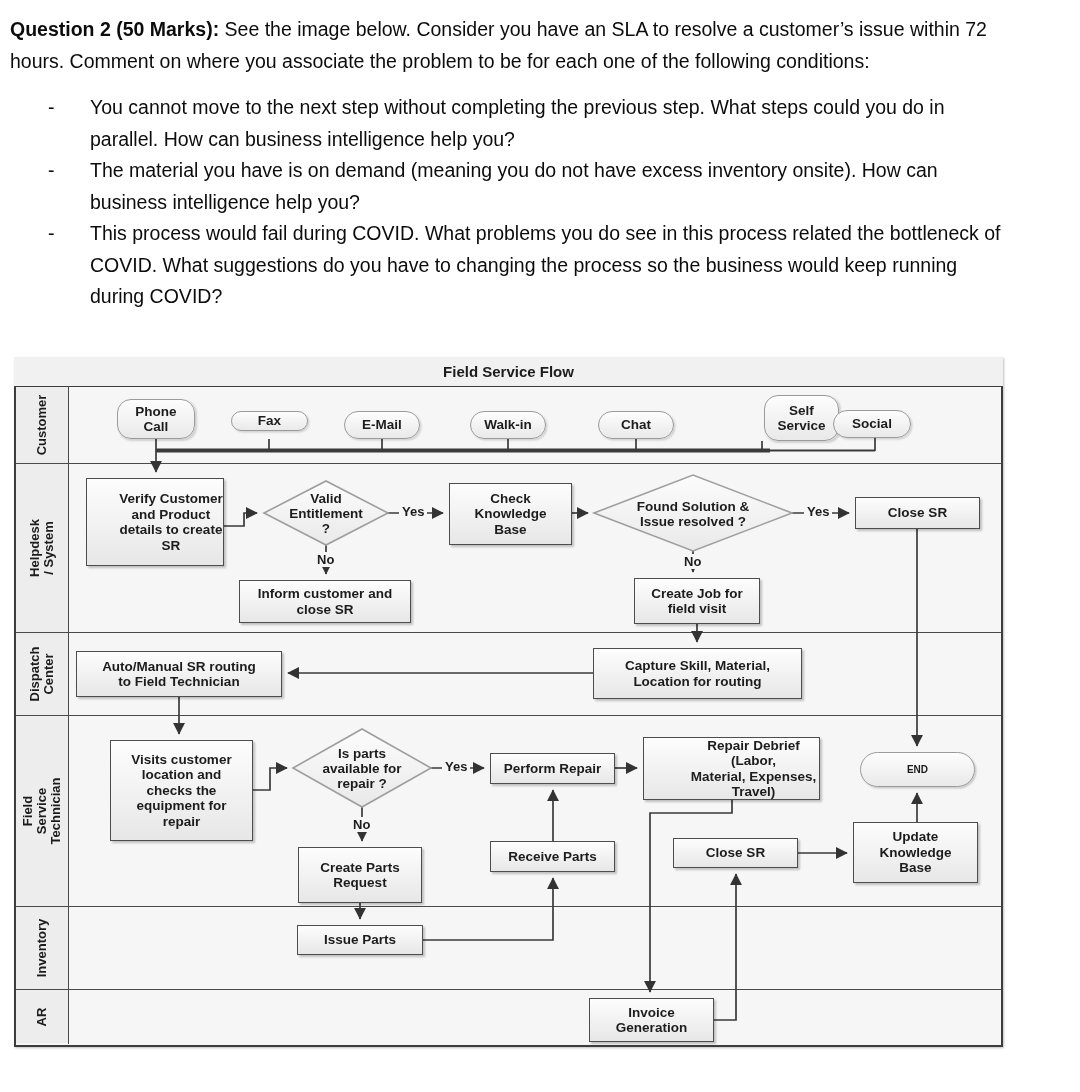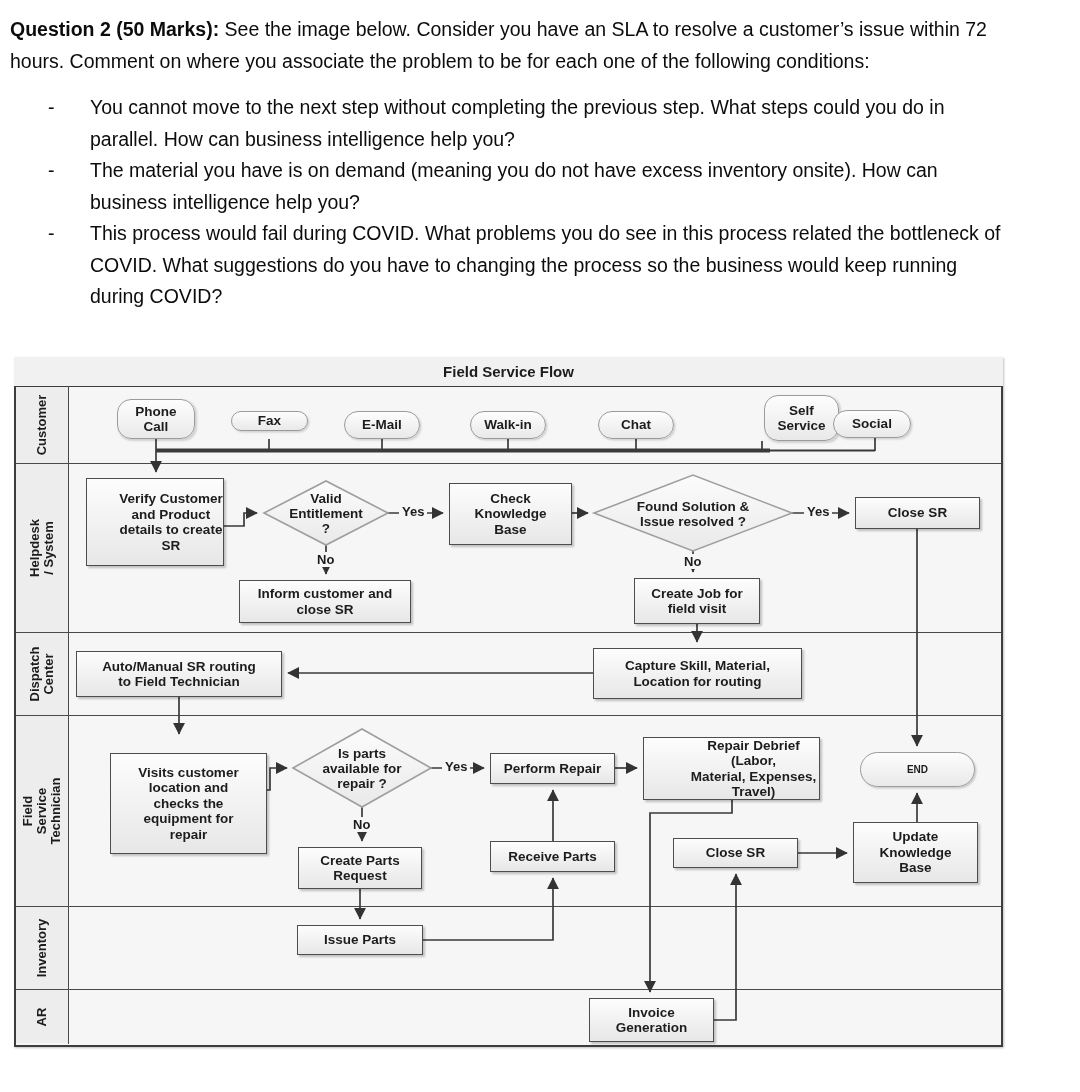--- a/index.html
+++ b/index.html
@@ -181,39 +181,39 @@
   <div class="node pbox" style="left:239px;top:580px;width:172px;height:43px;">Inform customer and
 close SR</div>
   <div class="node pbox" style="left:76px;top:651px;width:206px;height:46px;">Auto/Manual SR routing
 to Field Technician</div>
 
   <div class="node pbox" style="left:634px;top:578px;width:126px;height:46px;">Create Job for
 field visit</div>
   <div class="node pbox" style="left:593px;top:648px;width:209px;height:51px;">Capture Skill, Material,
 Location for routing</div>
 
-  <div class="node pbox" style="left:110px;top:740px;width:157px;height:101px;margin-top:13px;">Visits customer
+  <div class="node pbox" style="left:110px;top:740px;width:143px;height:101px;">Visits customer
 location and
 checks the
 equipment for
 repair</div>
   <div class="dlabel" style="left:302px;top:745px;width:120px;height:46px;">Is parts
 available for
 repair ?</div>
   <div class="node pbox" style="left:490px;top:753px;width:125px;height:31px;">Perform Repair</div>
   <div class="node pbox" style="left:643px;top:737px;width:177px;height:63px;padding-left:44px;">Repair Debrief (Labor,
 Material, Expenses,
 Travel)</div>
   <div class="node stadium" style="left:860px;top:752px;width:115px;height:35px;">END</div>
   <div class="node pbox" style="left:673px;top:838px;width:125px;height:30px;">Close SR</div>
   <div class="node pbox" style="left:853px;top:822px;width:125px;height:61px;">Update
 Knowledge
 Base</div>
   <div class="node pbox" style="left:490px;top:841px;width:125px;height:31px;">Receive Parts</div>
-  <div class="node pbox" style="left:298px;top:847px;width:124px;height:42px;">Create Parts
+  <div class="node pbox" style="left:298px;top:847px;width:124px;height:56px;">Create Parts
 Request</div>
 
   <div class="node pbox" style="left:297px;top:925px;width:126px;height:30px;">Issue Parts</div>
   <div class="node pbox" style="left:589px;top:998px;width:125px;height:44px;">Invoice
 Generation</div>
 
   <span class="elabel" style="left:399px;top:504px;">Yes</span>
   <span class="elabel" style="left:804px;top:504px;">Yes</span>
   <span class="elabel" style="left:442px;top:759px;">Yes</span>
   <span class="elabel" style="left:314px;top:552px;">No</span>

